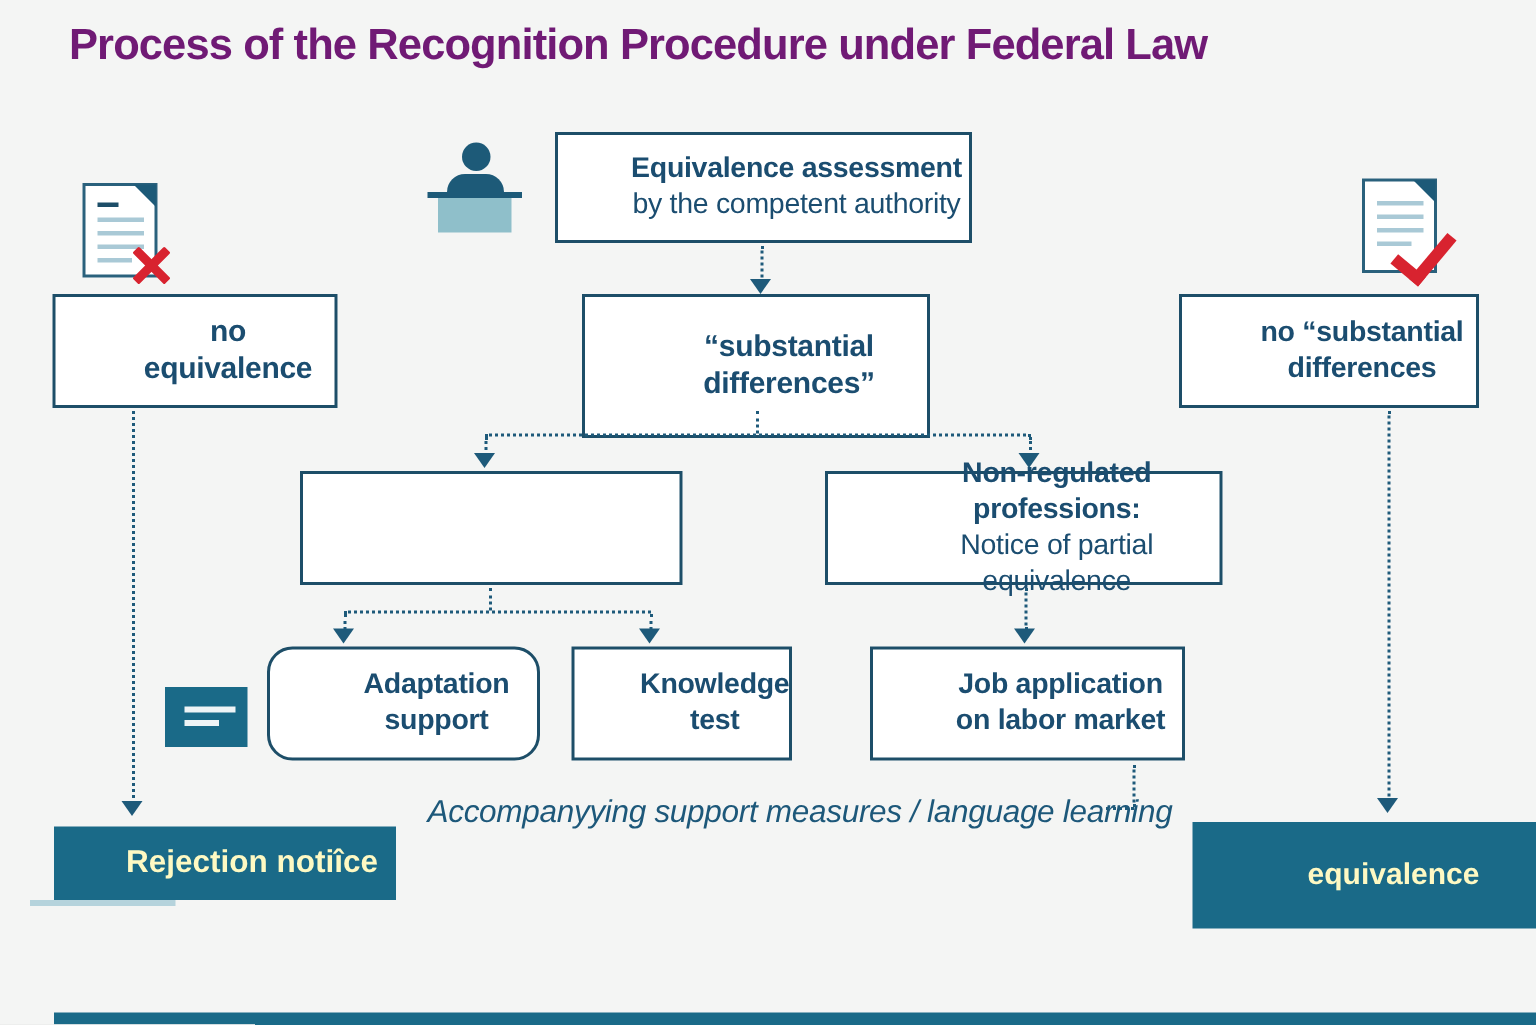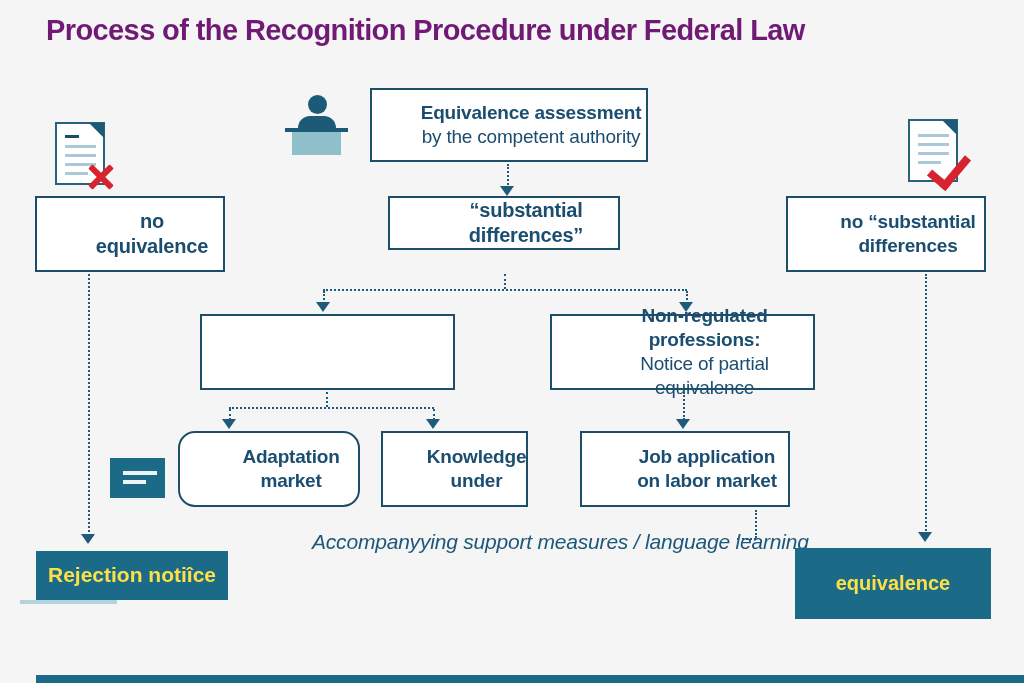--- a/index.html
+++ b/index.html
@@ -17,23 +17,23 @@
   .wbox{
     position:absolute;background:#ffffff;border:2px solid #1d4e68;
     box-sizing:border-box;display:flex;flex-direction:column;
     justify-content:center;align-items:center;text-align:center;
     color:#1b4d70;line-height:1.26;letter-spacing:-0.2px;padding-left:44px;
   }
   .wbox .b{font-weight:700;display:block;}
   .wbox .r{font-weight:400;display:block;}
   
   .tbox{
-    position:absolute;background:#1a6a88;color:#fde047;
+    position:absolute;background:#1a6a88;color:#fef9c3;
     display:flex;flex-direction:column;justify-content:center;align-items:center;
-    text-align:center;font-weight:700;line-height:1.25;
+    text-align:center;font-weight:700;line-height:1.25;padding-left:36px;
   }
   
   .vdot{position:absolute;width:0;border-left:2px dotted #1e5a7a;}
   .hdot{position:absolute;height:0;border-top:2px dotted #1e5a7a;}
   .arrow{position:absolute;width:0;height:0;
     border-left:7px solid transparent;border-right:7px solid transparent;
     border-top:10px solid #1e5a7a;}
   
   .head{position:absolute;left:308px;top:95px;width:19px;height:19px;border-radius:50%;background:#1d5a78;}
   .torso{position:absolute;left:298px;top:116px;width:38px;height:16px;background:#1d5a78;border-radius:12px 12px 0 0;}
@@ -52,21 +52,21 @@
   .check{position:absolute;width:16px;height:32px;
     border-right:8px solid #d8232f;border-bottom:8px solid #d8232f;
     transform:rotate(40deg);}
   
   .eqcard{position:absolute;left:110px;top:458px;width:55px;height:40px;background:#1a6a88;}
   .eqcard div{position:absolute;left:13px;height:4px;background:#eef4f6;}
   .eqcard div:nth-child(1){top:13px;width:34px;}
   .eqcard div:nth-child(2){top:22px;width:23px;}
   .note{
     position:absolute;left:285px;top:530px;
-    font-size:21px;font-style:italic;color:#1d587a;letter-spacing:-0.2px;margin-left:27px;
+    font-size:21px;font-style:italic;color:#1d587a;letter-spacing:-0.2px;
   }
   .shadowstrip{position:absolute;left:20px;top:600px;width:97px;height:4px;background:#b5d3dc;}
   .bottombar{position:absolute;left:36px;right:0;top:675px;height:8px;background:#1a6a88;}
 </style>
 </head>
 <body>
 
 <div id="stage">
 
   <div class="title">Process of the Recognition Procedure under Federal Law</div>
@@ -102,43 +102,43 @@
 
   <div class="wbox" style="left:370px;top:88px;width:278px;height:74px;font-size:19px;">
     <span class="b">Equivalence assessment</span>
     <span class="r">by the competent authority</span>
   </div>
 
   <div class="wbox" style="left:35px;top:196px;width:190px;height:76px;font-size:20px;text-align:right;">
     <span class="b">no</span>
     <span class="b">equivalence</span>
   </div>
-  <div class="wbox" style="left:388px;top:196px;width:232px;height:54px;font-size:20px;">
+  <div class="wbox" style="left:388px;top:196px;width:232px;height:96px;font-size:20px;">
     <span class="b">“substantial</span>
     <span class="b">differences”</span>
   </div>
   <div class="wbox" style="left:786px;top:196px;width:200px;height:76px;font-size:19px;">
     <span class="b">no “substantial</span>
     <span class="b">differences</span>
   </div>
 
   <div class="wbox" style="left:200px;top:314px;width:255px;height:76px;font-size:19px;">
   </div>
   <div class="wbox" style="left:550px;top:314px;width:265px;height:76px;font-size:19px;">
     <span class="b">Non-regulated professions:</span>
     <span class="r">Notice of partial equivalence</span>
   </div>
 
   <div class="wbox" style="left:178px;top:431px;width:182px;height:76px;font-size:19px;border-radius:17px;">
     <span class="b">Adaptation</span>
-    <span class="b">market</span>
+    <span class="b">support</span>
   </div>
   <div class="wbox" style="left:381px;top:431px;width:147px;height:76px;font-size:19px;">
     <span class="b">Knowledge</span>
-    <span class="b">under</span>
+    <span class="b">test</span>
   </div>
   <div class="wbox" style="left:580px;top:431px;width:210px;height:76px;font-size:19px;">
     <span class="b">Job application</span>
     <span class="b">on labor market</span>
   </div>
 
   <div class="eqcard">
       <div></div>
       <div></div>
     </div>

